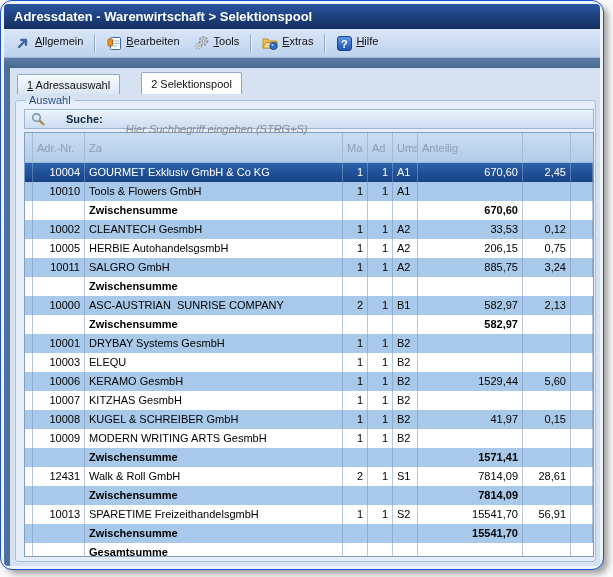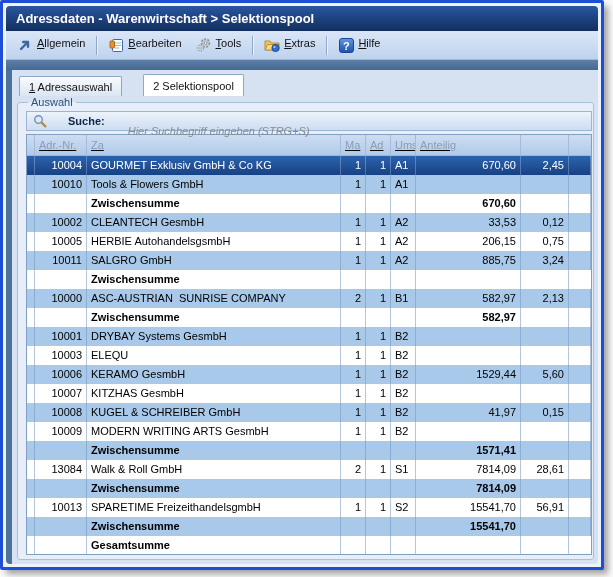--- a/index.html
+++ b/index.html
@@ -6,22 +6,22 @@
     --c-titlebar-top:#2a55a0; --c-titlebar-bot:#122f60;
     --c-frame:#4e719c; --c-row-alt:#a8c9ea;
     --c-sel-top:#2c63ae; --c-sel-bot:#174184;
     --c-header-text:#8b9db5; --c-gb-label:#27517f;
     --cols: 8px 52px 1fr 25px 25px 25px 105px 48px 22px;
   }
   *{margin:0; box-sizing:border-box;}
   html,body{width:613px; height:577px; overflow:hidden; background:#fafafa;
     font-family:"Liberation Sans", sans-serif;}
   .window{position:absolute; left:0; top:0; width:604px; height:570px;
-    background:#eef3fa; border-radius:2px; padding:3px;
-    box-shadow:5px 5px 6px -1px rgba(70,70,70,.5); border:3px solid #1d4ed8;}
+    background:#eef3fa; border-radius:12px; padding:3px;
+    box-shadow:5px 5px 6px -1px rgba(70,70,70,.5); border:1px solid #1d4ed8;}
   .win-inner{height:100%; border-radius:4px; overflow:hidden; display:flex; flex-direction:column;}
   
   .titlebar{height:25px; flex:0 0 25px; background:linear-gradient(var(--c-titlebar-top),var(--c-titlebar-bot));
     color:#fff; font-weight:bold; font-size:13px; line-height:25px; padding-left:10px;}
   
   .toolbar{height:29px; flex:0 0 29px; background:linear-gradient(#dae6f7,#bed3ee);
     border-bottom:1px solid #9fb6d6; display:flex; align-items:center; padding:0 4px;}
   .tb-btn{display:flex; gap:4px; padding:3px 7px; font-size:11px;
     color:#111; border-radius:2px; cursor:default; background:transparent; border:none;
     font-family:"Liberation Sans", sans-serif;}
@@ -48,22 +48,22 @@
   legend.gb-label{font-size:11px; color:var(--c-gb-label); padding:0 3px; margin-left:2px;}
   
   .searchbar{height:20px; border:1px solid #9db5d5; background:linear-gradient(#ecf3fb,#cdddf1);
     display:flex; align-items:center; gap:21px; padding:0 6px; margin:1px 0 3px 0;}
   .search-label{font-weight:bold; font-size:11px; color:#0f2747;}
   .search-input{flex:1; border:none; background:transparent; font-size:11px; font-style:italic;
     outline:none; height:16px; color:#555; font-family:"Liberation Sans", sans-serif;margin-top:19px;}
   .search-input::placeholder{color:#8b8b8b; font-style:italic; opacity:1;}
   
   .table{border:1px solid #7f9fc3; background:#fff; height:calc(100% - 26px); overflow:hidden;}
-  .thead{display:grid; grid-template-columns:var(--cols); height:21px;
-    background:linear-gradient(#ccddf2,#b1cbe9); border-bottom:1px solid #9db5d3;text-decoration:underline;}
+  .thead{display:grid; grid-template-columns:var(--cols); height:30px;
+    background:linear-gradient(#ccddf2,#b1cbe9); border-bottom:1px solid #9db5d3;}
   .th{display:flex; align-items:center; font-size:11px; color:var(--c-header-text);
     padding:0 4px; border-right:1px solid #a4bad7; overflow:hidden; white-space:nowrap;}
   .trow{display:grid; grid-template-columns:var(--cols); height:19px; background:#fff;}
   .trow.alt{background:var(--c-row-alt);}
   .trow.selected{background:linear-gradient(var(--c-sel-top),var(--c-sel-bot)); color:#fff;}
   .cell{font-size:11px; line-height:19px; padding:0 4px; border-right:1px solid rgba(112,143,184,.5);
     overflow:hidden; white-space:pre;}
   .cell.num{text-align:right;}
   .c-gutter{padding:0;}
   .trow.subtotal .c-name, .trow.subtotal .c-umsatz,
@@ -336,21 +336,21 @@
                 <div class="cell c-name">Zwischensumme</div>
                 <div class="cell c-za num"></div>
                 <div class="cell c-ma num"></div>
                 <div class="cell c-ad"></div>
                 <div class="cell c-umsatz num">1571,41</div>
                 <div class="cell c-anteilig num"></div>
                 <div class="cell c-tail"></div>
               </div>
               <div class="trow">
                 <div class="cell c-gutter"></div>
-                <div class="cell c-adr num">13084</div>
+                <div class="cell c-adr num">12431</div>
                 <div class="cell c-name">Walk &amp; Roll GmbH</div>
                 <div class="cell c-za num">2</div>
                 <div class="cell c-ma num">1</div>
                 <div class="cell c-ad">S1</div>
                 <div class="cell c-umsatz num">7814,09</div>
                 <div class="cell c-anteilig num">28,61</div>
                 <div class="cell c-tail"></div>
               </div>
               <div class="trow alt subtotal">
                 <div class="cell c-gutter"></div>

